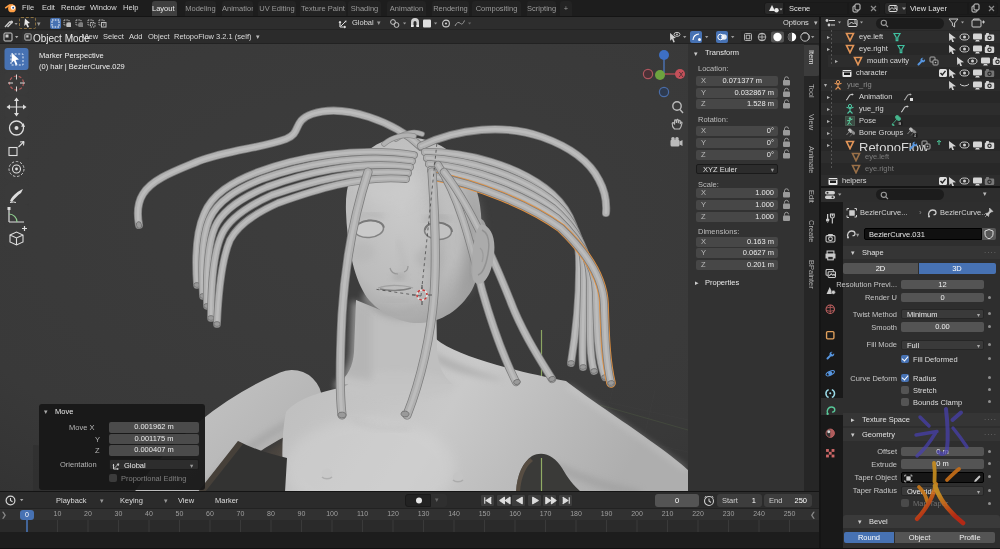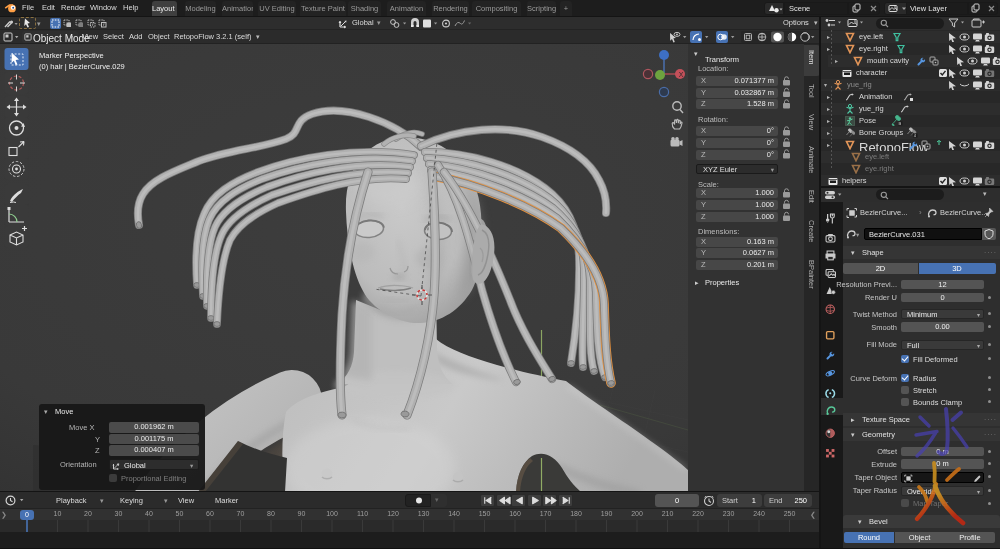--- a/index.html
+++ b/index.html
@@ -581,25 +581,25 @@
         </svg>
    <div class="txt c-w" style="left:14px;top:0.5px">Global</div>
    <div class="txt" style="left:80px;top:1.5px;color:#999;font-size:6.5px">▾</div>
  </div>
  <div class="chk" style="left:70px;top:70px;background:#3b3b3b"></div>
  <div class="txt" style="left:82px;top:69.5px;color:#7f7f7f">Proportional Editing</div>
 </div>
 
 <div class="abs" id="npanel" style="left:688px;top:44px;width:116px;height:448px;background:#323232;z-index:12;font-size:7.5px">
  <div class="txt" style="left:6px;top:6px;color:#ccc;font-size:7px">▾</div>
- <div class="txt c-w" style="left:17px;top:11px">Transform</div>
+ <div class="txt c-w" style="left:17px;top:4px">Transform</div>
  <div class="txt" style="left:10px;top:20px;color:#bdbdbd">Location:</div>
  <div class="vfield" style="left:8px;top:32px;width:82px;height:10px">
         <span style="position:absolute;left:5px;color:#b9b9b9">X</span>
-        <span style="position:absolute;right:4px">0.071377 m</span>
+        <span style="position:absolute;right:16px">0.071377 m</span>
       </div>
  <div class="vfield" style="left:8px;top:43.5px;width:82px;height:10px">
         <span style="position:absolute;left:5px;color:#b9b9b9">Y</span>
         <span style="position:absolute;right:4px">0.032867 m</span>
       </div>
  <div class="vfield" style="left:8px;top:55px;width:82px;height:10px">
         <span style="position:absolute;left:5px;color:#b9b9b9">Z</span>
         <span style="position:absolute;right:4px">1.528 m</span>
       </div>
  <div class="txt" style="left:10px;top:70.5px;color:#bdbdbd">Rotation:</div>

